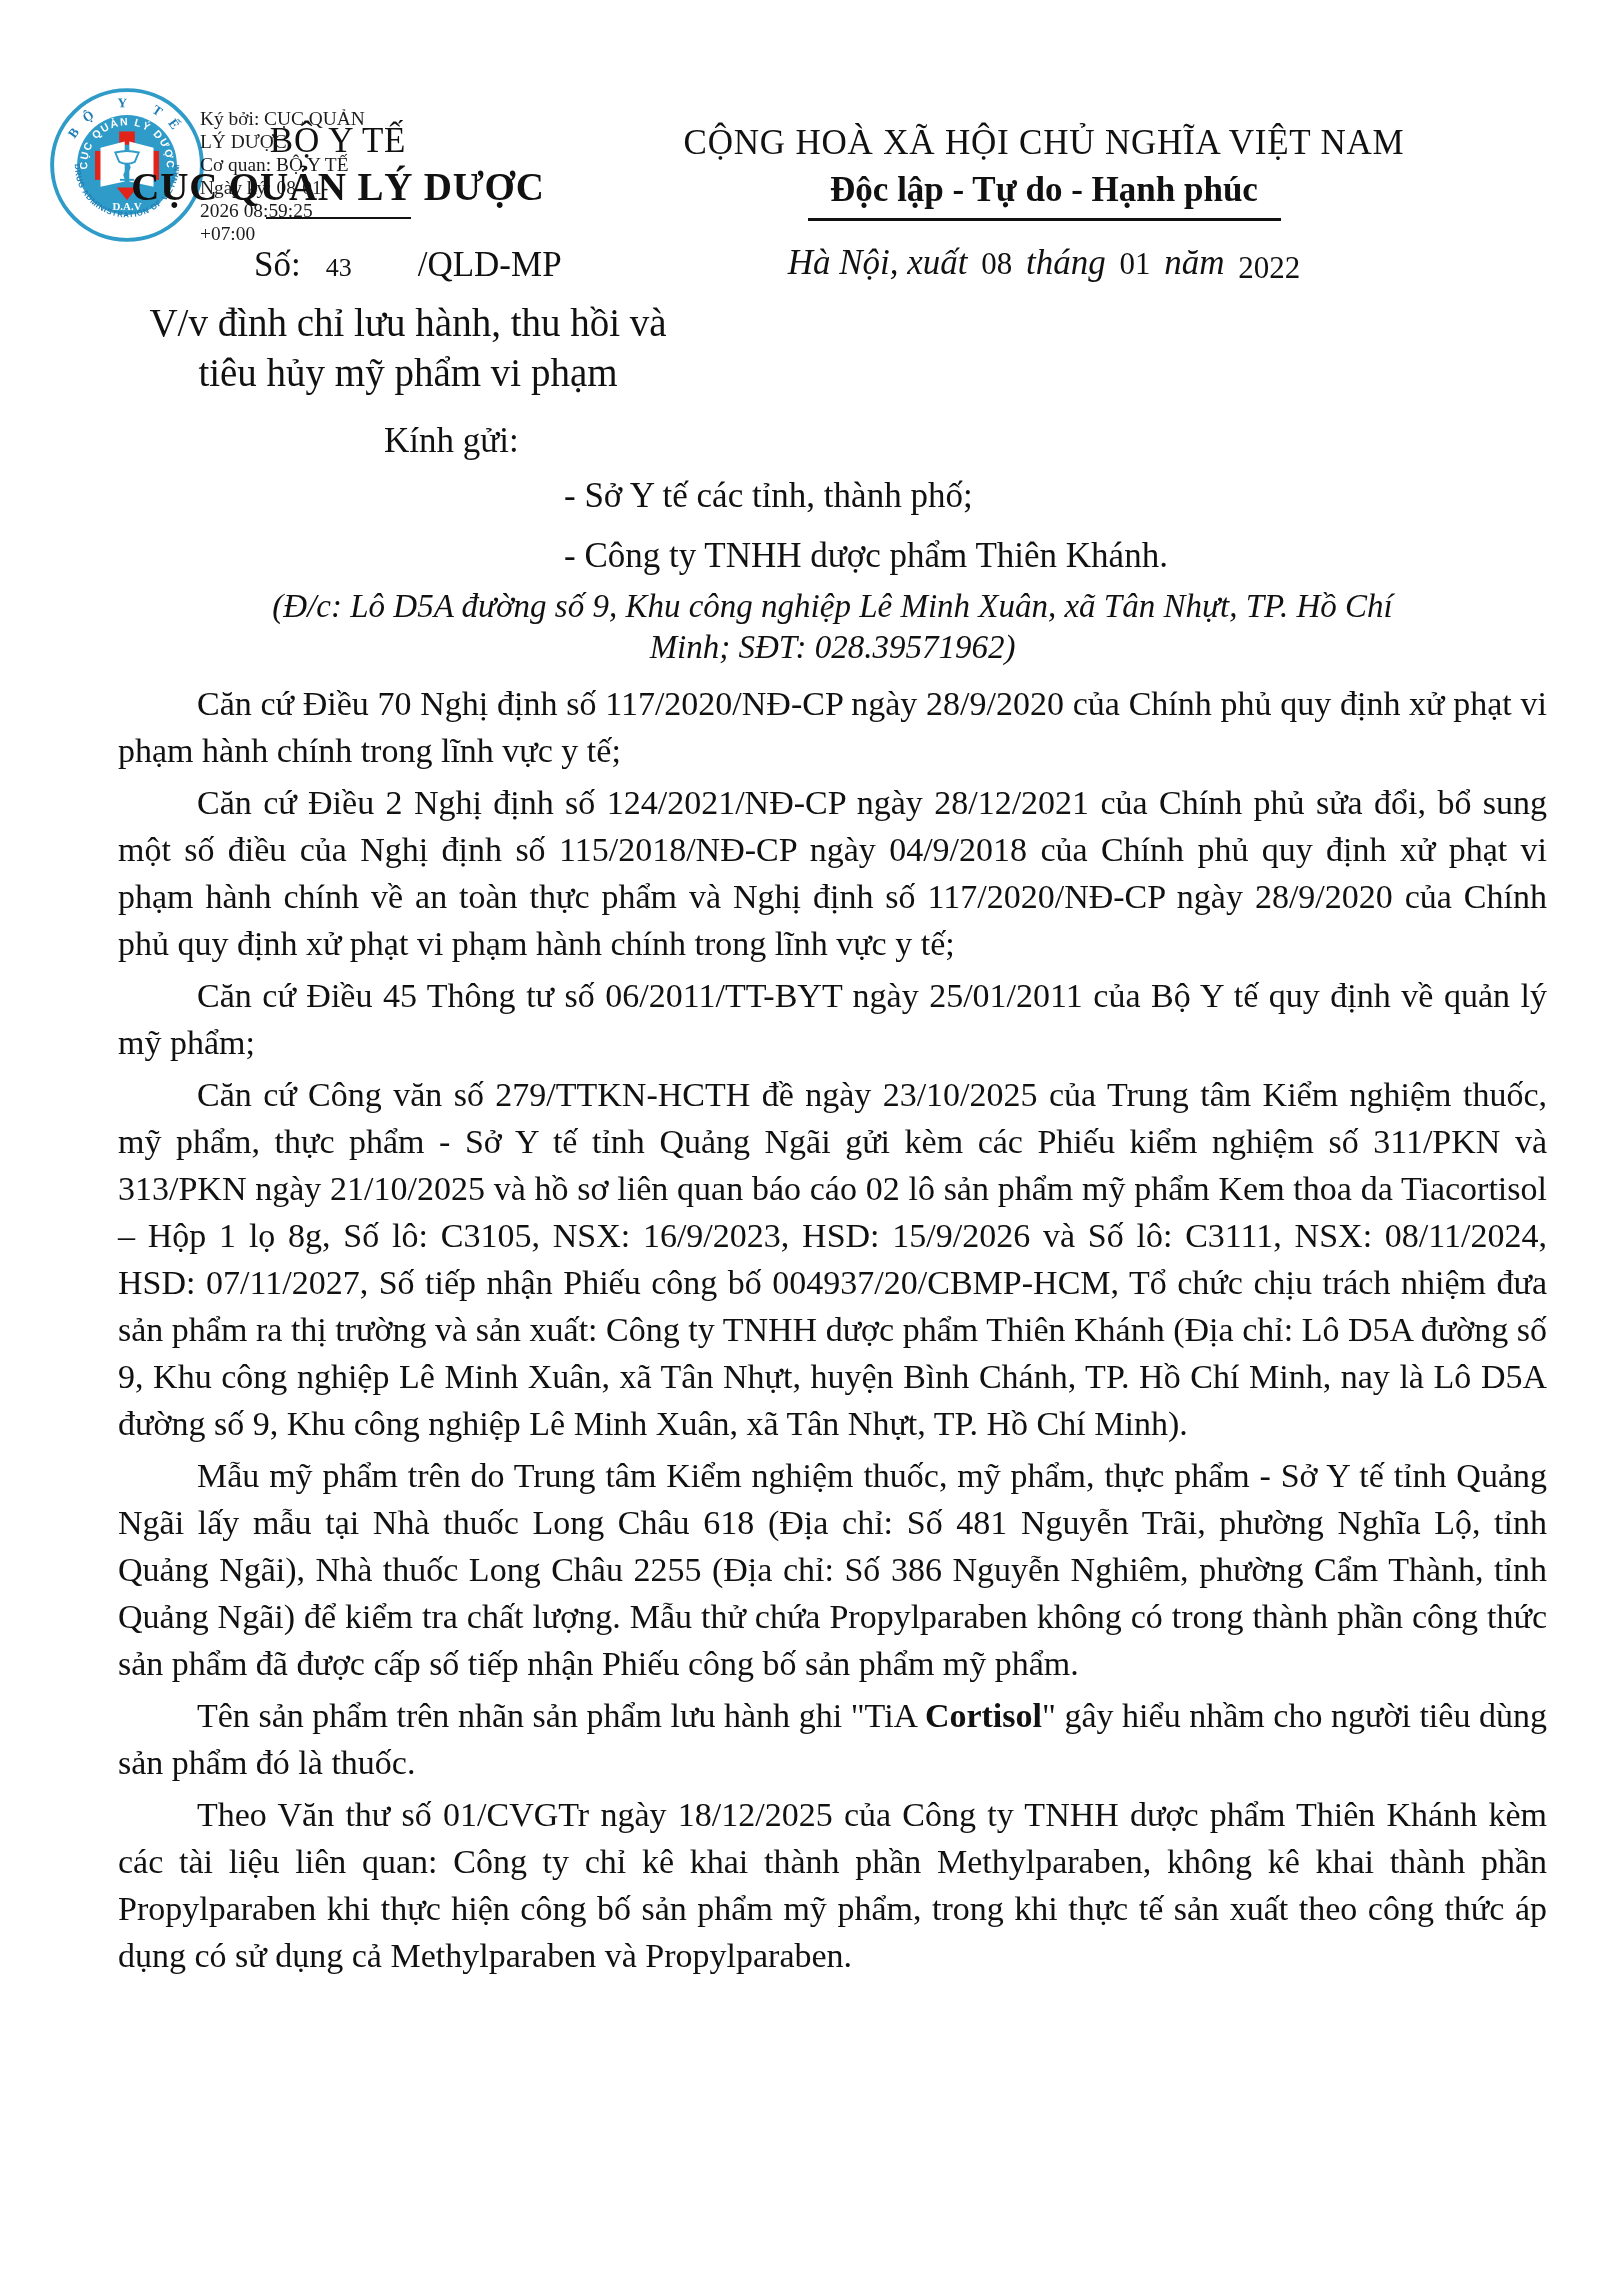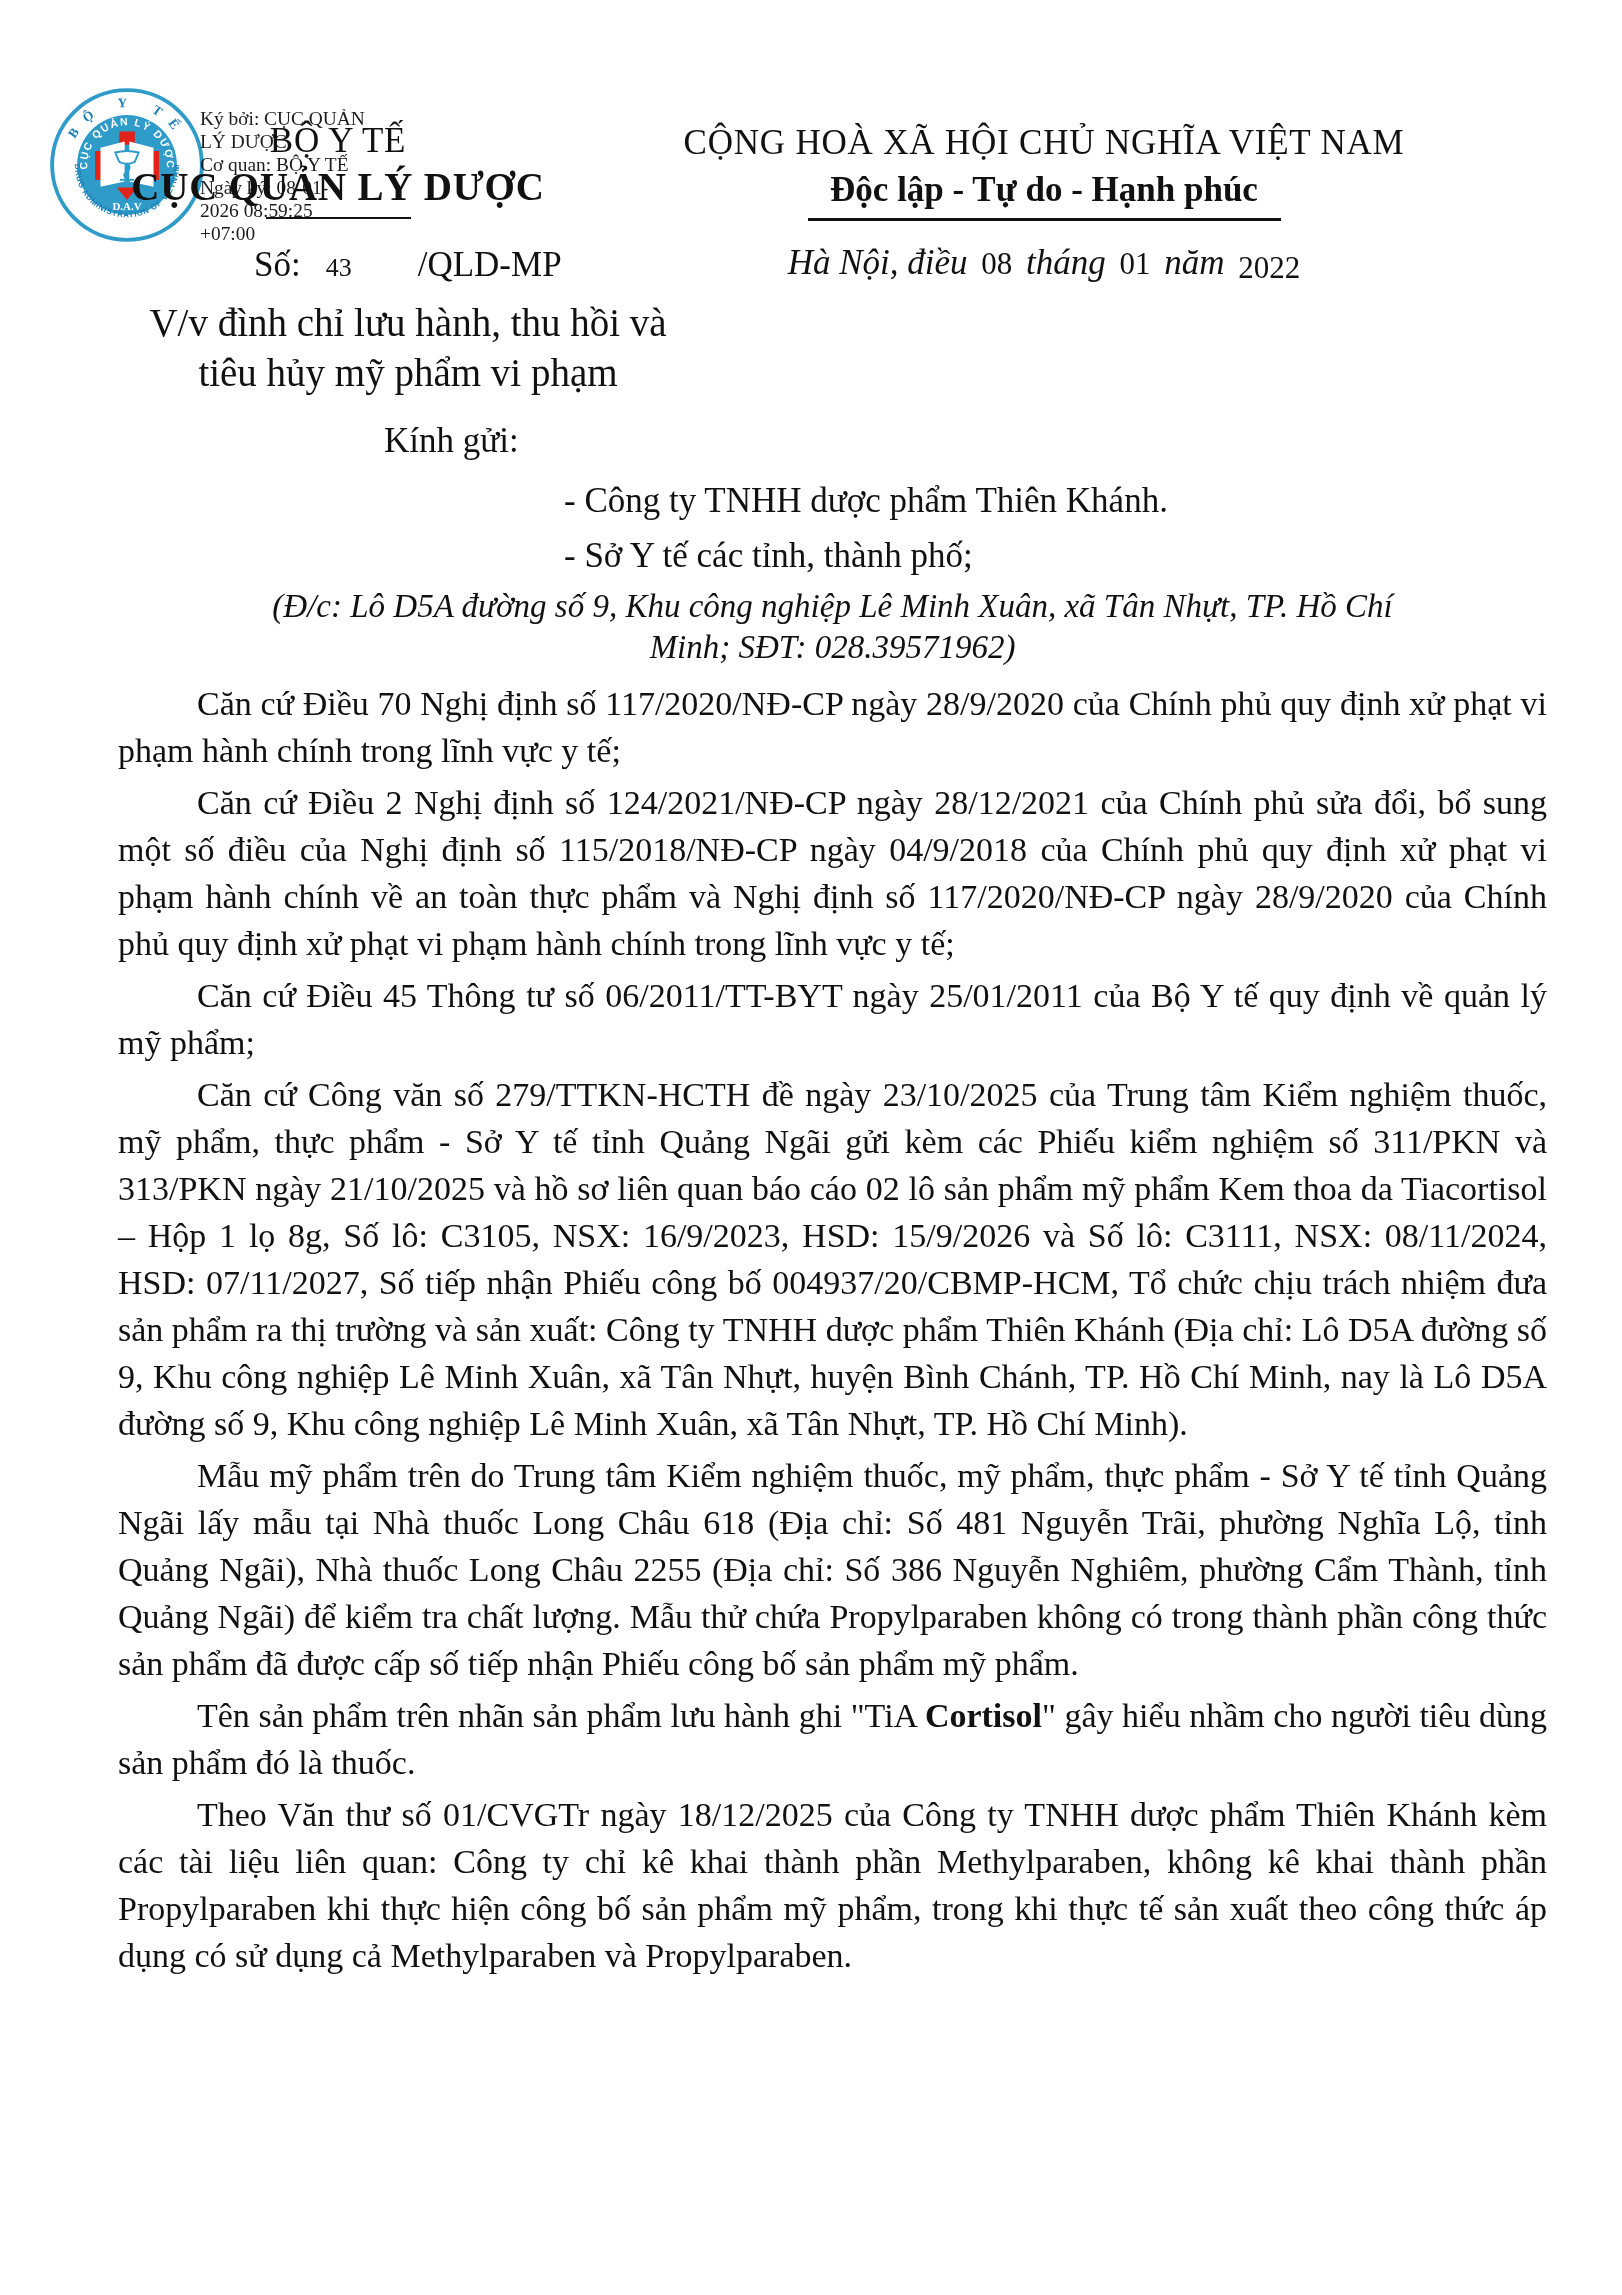--- a/index.html
+++ b/index.html
@@ -131,36 +131,36 @@
       <div class="motto1">CỘNG HOÀ XÃ HỘI CHỦ NGHĨA VIỆT NAM</div>
       <div class="motto2">Độc lập - Tự do - Hạnh phúc</div>
       <div class="right-rule"></div>
     </div>
 
     <div class="doc-number">
       <span>Số:</span><span class="num">43</span><span class="suffix">/QLD-MP</span>
     </div>
 
     <div class="place-date">
-      <span class="it">Hà Nội, điều</span>
+      <span class="it">Hà Nội, xuất</span>
       <span class="num">08</span>
       <span class="it">tháng</span>
       <span class="num">01</span>
       <span class="it">năm</span>
       <span class="year">2022</span>
     </div>
 
     <div class="subject">V/v đình chỉ lưu hành, thu hồi và tiêu hủy mỹ phẩm vi phạm</div>
   </div>
 
   <div class="body-block">
 
     <div class="salutation">Kính gửi:</div>
+    <div class="recipient">- Sở Y tế các tỉnh, thành phố;</div>
     <div class="recipient second">- Công ty TNHH dược phẩm Thiên Khánh.</div>
-    <div class="recipient">- Sở Y tế các tỉnh, thành phố;</div>
 
     <div class="address">
       <div>(Đ/c: Lô D5A đường số 9, Khu công nghiệp Lê Minh Xuân, xã Tân Nhựt, TP. Hồ Chí</div>
       <div>Minh; SĐT: 028.39571962)</div>
     </div>
 
     <div class="paragraphs">
       <p>Căn cứ Điều 70 Nghị định số 117/2020/NĐ-CP ngày 28/9/2020 của Chính phủ quy định xử phạt vi phạm hành chính trong lĩnh vực y tế;</p>
       <p>Căn cứ Điều 2 Nghị định số 124/2021/NĐ-CP ngày 28/12/2021 của Chính phủ sửa đổi, bổ sung một số điều của Nghị định số 115/2018/NĐ-CP ngày 04/9/2018 của Chính phủ quy định xử phạt vi phạm hành chính về an toàn thực phẩm và Nghị định số 117/2020/NĐ-CP ngày 28/9/2020 của Chính phủ quy định xử phạt vi phạm hành chính trong lĩnh vực y tế;</p>
       <p>Căn cứ Điều 45 Thông tư số 06/2011/TT-BYT ngày 25/01/2011 của Bộ Y tế quy định về quản lý mỹ phẩm;</p>

